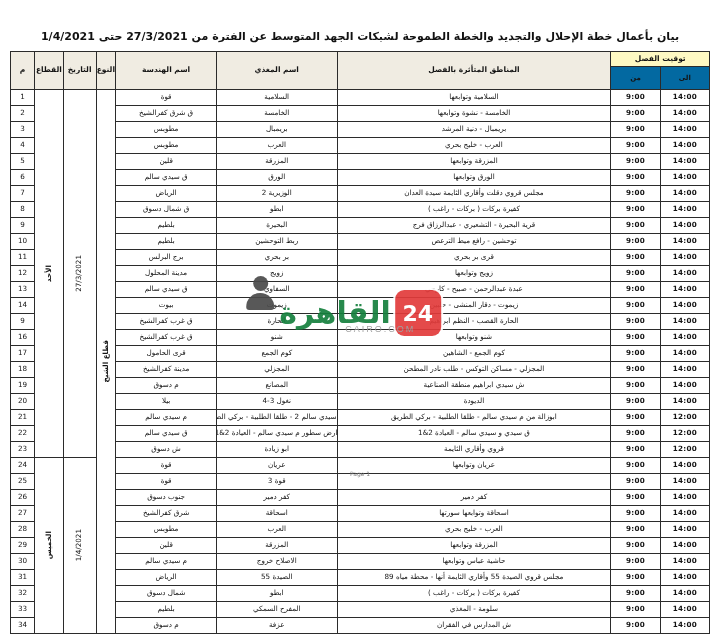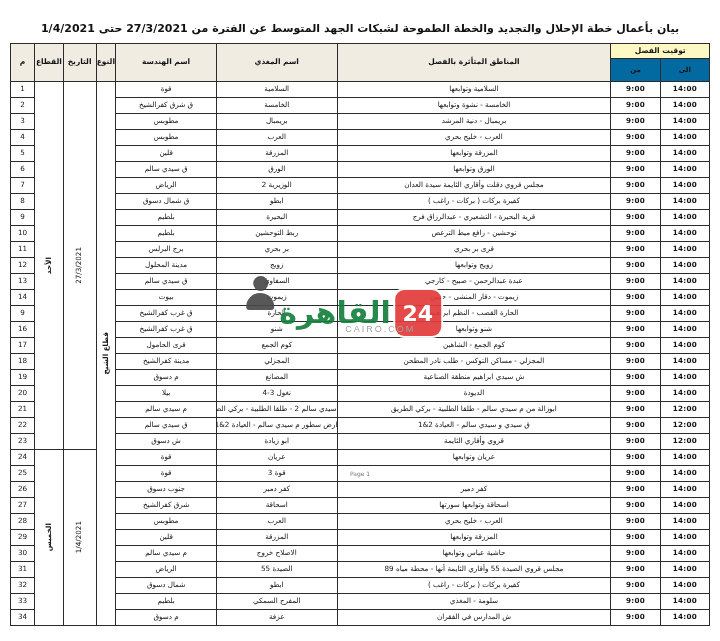--- a/index.html
+++ b/index.html
@@ -1,21 +1,21 @@
 <!DOCTYPE html>
 <html lang="ar" dir="rtl"><head>
 <meta charset="utf-8">
 <style>
   html,body{margin:0;padding:0;}
   body{
     width:720px;height:641px;background:#ffffff;
     font-family:"DejaVu Sans","Liberation Sans",sans-serif;
     color:#1a1a1a;overflow:hidden;position:relative;
   }
-  .page{position:relative;width:720px;height:479px;box-sizing:border-box;padding:8px 10px;}
+  .page{position:relative;width:720px;height:479px;box-sizing:border-box;padding:16px 10px;}
   .doc-title{
     text-align:center;font-size:11px;font-weight:bold;color:#111;
     padding:14px 0 8px 0;letter-spacing:0;direction:rtl;
   }
   table.sched{
     border-collapse:collapse;width:700px;margin:0 auto;
     table-layout:fixed;direction:rtl;
   }
   table.sched td, table.sched th{
     border:1px solid #2b2b2b;

